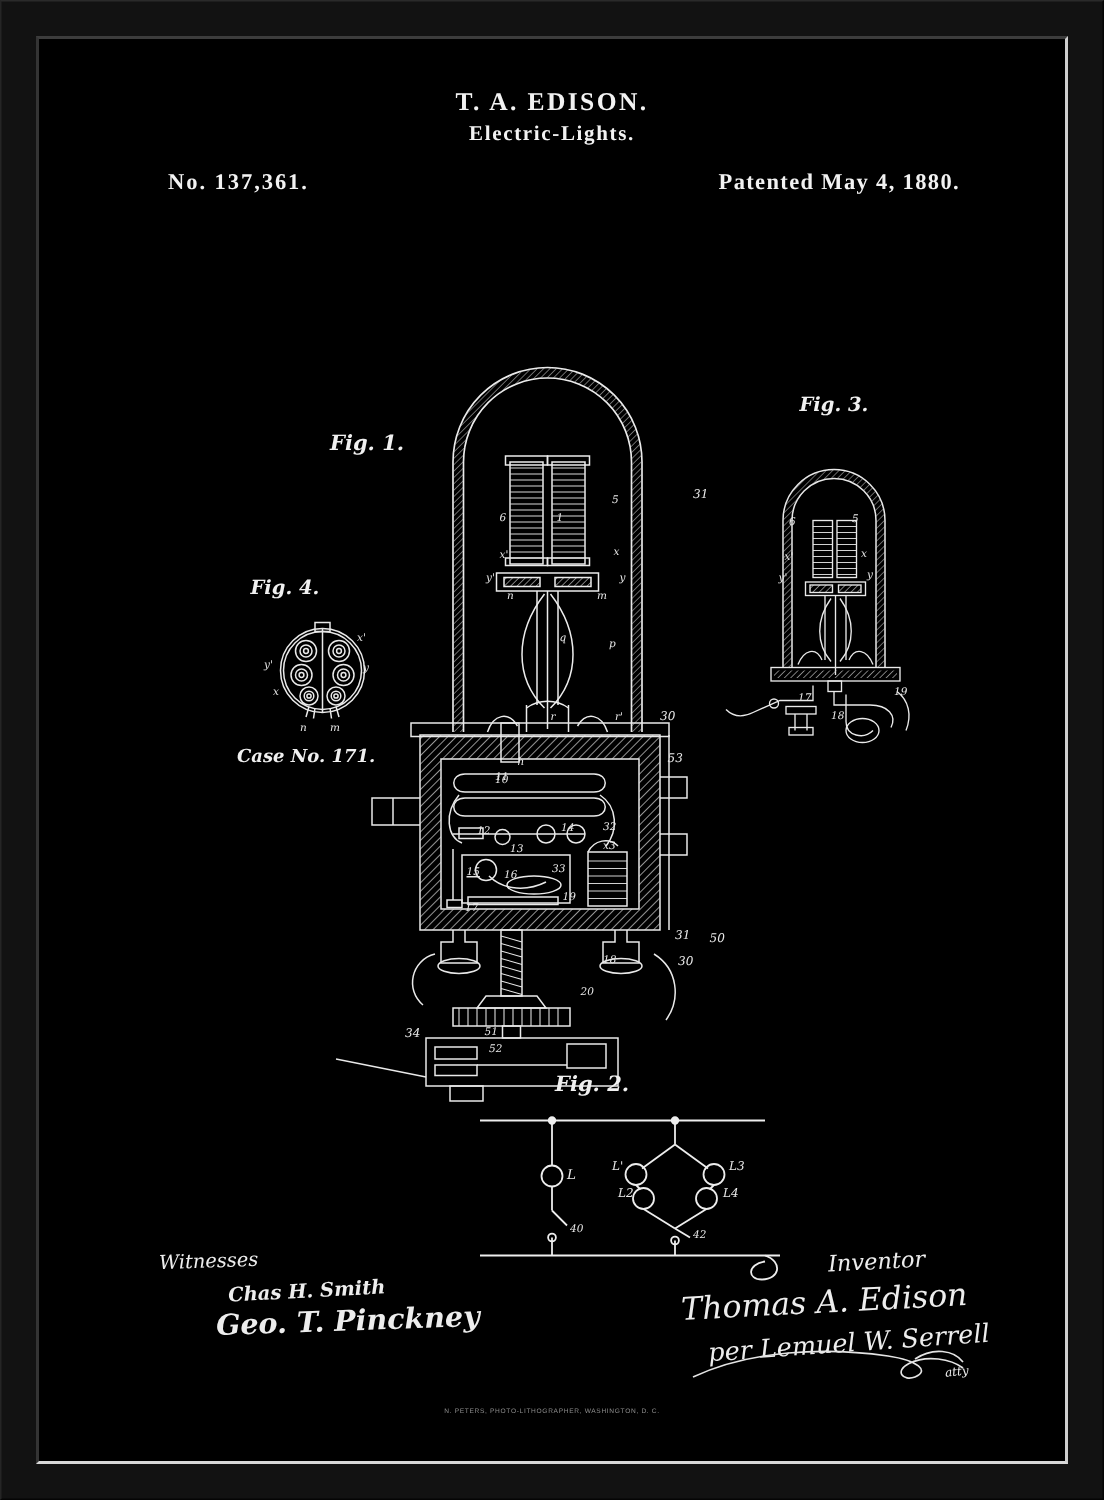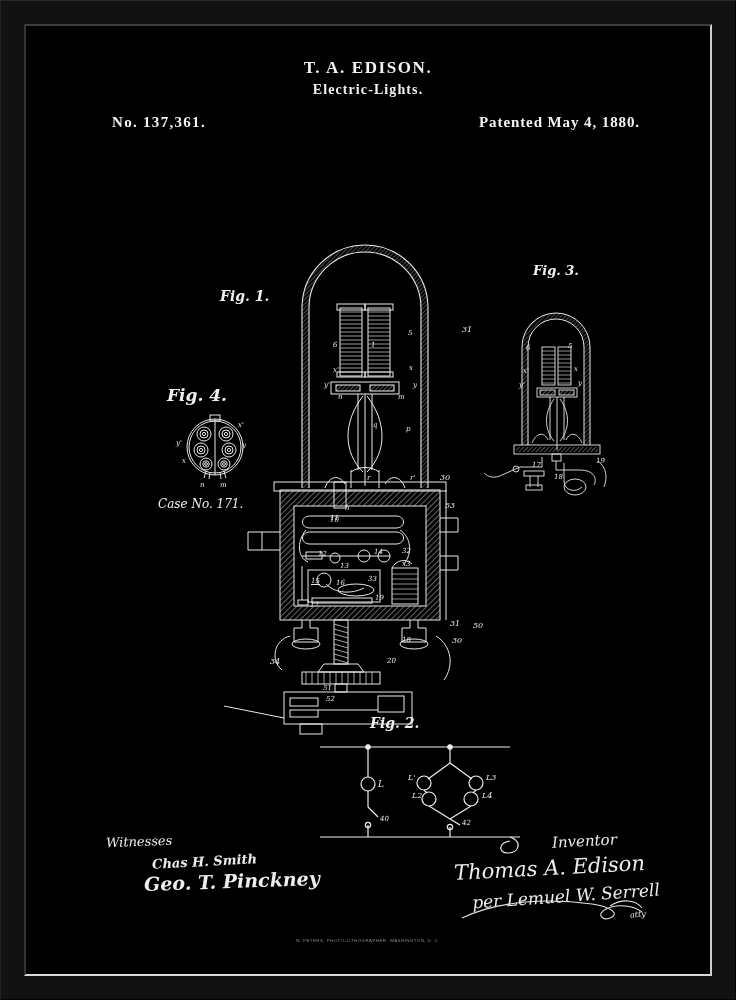--- a/index.html
+++ b/index.html
@@ -161,23 +161,23 @@
   <div id="frame-outer-bevel"></div>
   <div id="frame-inner-lip"></div>
 
   <div id="print">
 
     <div id="hdr-name" class="serif-head">T. A. EDISON.</div>
     <div id="hdr-sub" class="serif-head">Electric-Lights.</div>
     <div id="hdr-no" class="serif-head">No. 137,361.</div>
     <div id="hdr-date" class="serif-head">Patented May 4, 1880.</div>
 
-    <div class="fig-label" style="left:128px; top:467px; font-size:12px; font-weight:normal;">Case No. 171.</div>
-
-    <div class="fig-label" style="left:137px; top:355px; font-size:17px;font-style:italic;">Fig. 4.</div>
+    <div class="fig-label" style="left:128px; top:467px; font-size:12px; font-weight:bold;">Case No. 171.</div>
+
+    <div class="fig-label" style="left:137px; top:355px; font-size:13px;font-style:italic;">Fig. 4.</div>
     <svg class="abs" style="left:130px; top:372px;" width="110" height="90">
       <g fill="none" stroke="#e9e9e9" stroke-width="1">
         <circle cx="55" cy="45" r="28"></circle>
         <circle cx="55" cy="45" r="26"></circle>
         <line x1="55" y1="17" x2="55" y2="73"></line>
         <rect x="50" y="13" width="10" height="6"></rect>
 
         <g>
           <circle cx="44" cy="32" r="7"></circle>
             <circle cx="44" cy="32" r="4"></circle>
@@ -502,21 +502,21 @@
     <div class="tiny-label" style="left:372px; top:531px;">x3</div>
     <div class="tiny-label" style="left:281px; top:548px;text-decoration:underline;">15</div>
     <div class="tiny-label" style="left:306px; top:550px;">16</div>
     <div class="tiny-label" style="left:338px; top:546px;">33</div>
     <div class="tiny-label" style="left:345px; top:565px;">19</div>
     <div class="tiny-label" style="left:280px; top:572px;">17</div>
     <div class="tiny-label" style="left:372px; top:607px;">18</div>
     <div class="tiny-label" style="left:357px; top:628px;">20</div>
     <div class="tiny-label" style="left:422px; top:607px; font-size:8px;">30</div>
     <div class="tiny-label" style="left:420px; top:590px; font-size:8px;">31</div>
-    <div class="tiny-label" style="left:240px; top:628px; font-size:8px;font-style:italic;">34</div>
+    <div class="tiny-label" style="left:240px; top:655px; font-size:8px;font-style:italic;">34</div>
 
     <div class="tiny-label" style="left:443px; top:592px; font-size:8px;">50</div>
     <div class="tiny-label" style="left:293px; top:655px; font-size:7px;">51</div>
     <div class="tiny-label" style="left:296px; top:666px; font-size:7px;">52</div>
 
     <div class="fig-label" style="left:340px; top:685px; font-size:14px;">Fig. 2.</div>
     <svg class="abs" style="left:280px; top:705px;" width="230" height="110">
       <g fill="none" stroke="#ededed" stroke-width="1.2">
 
         <line x1="10" y1="12" x2="200" y2="12"></line>

